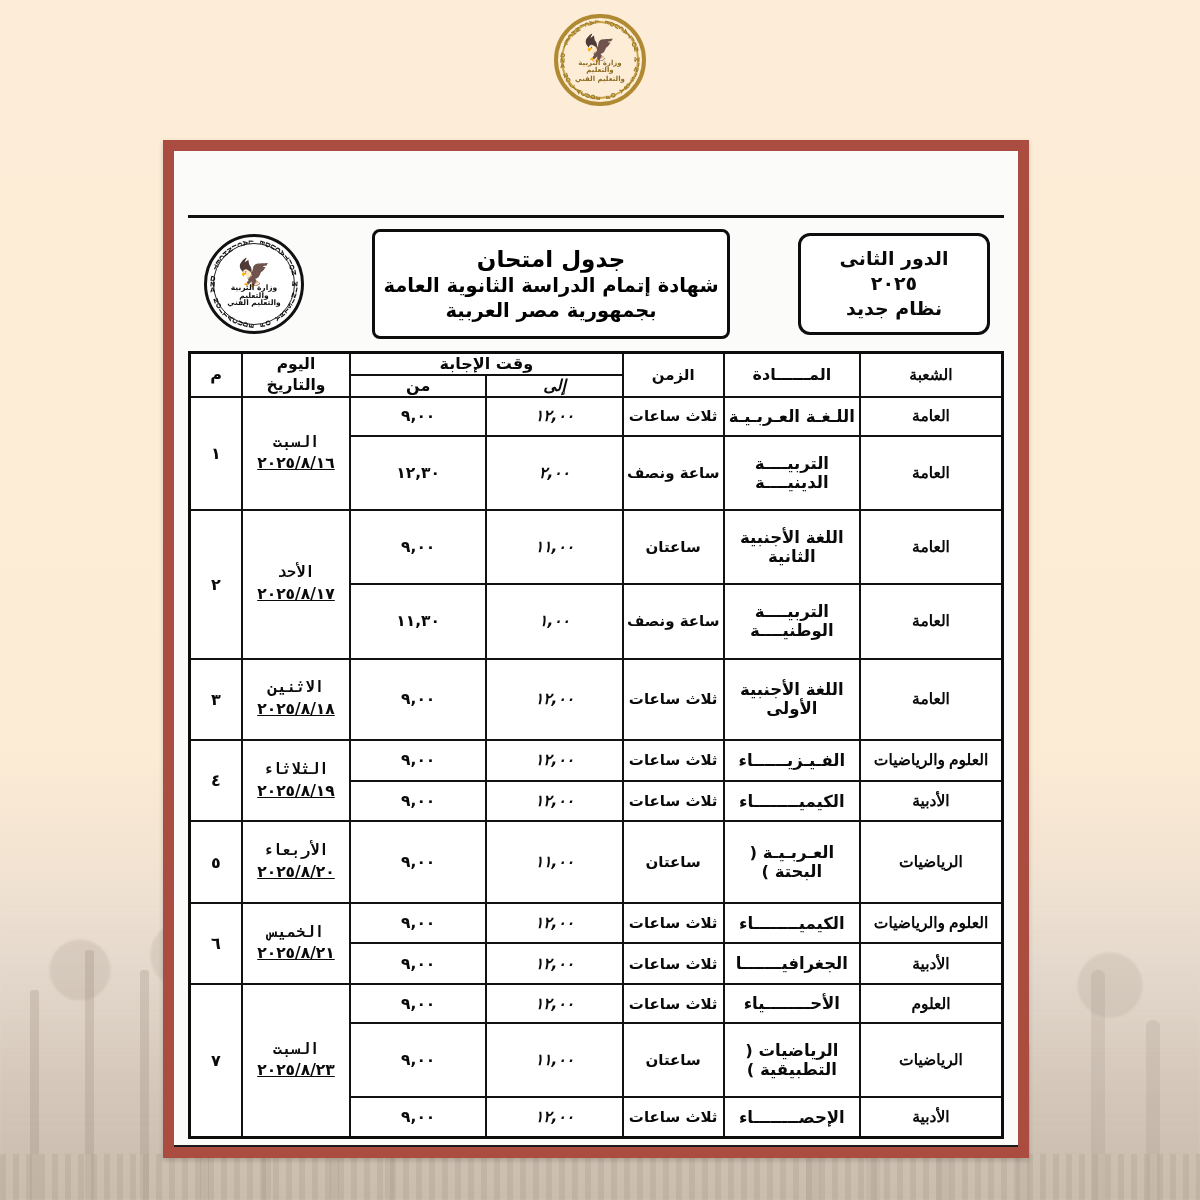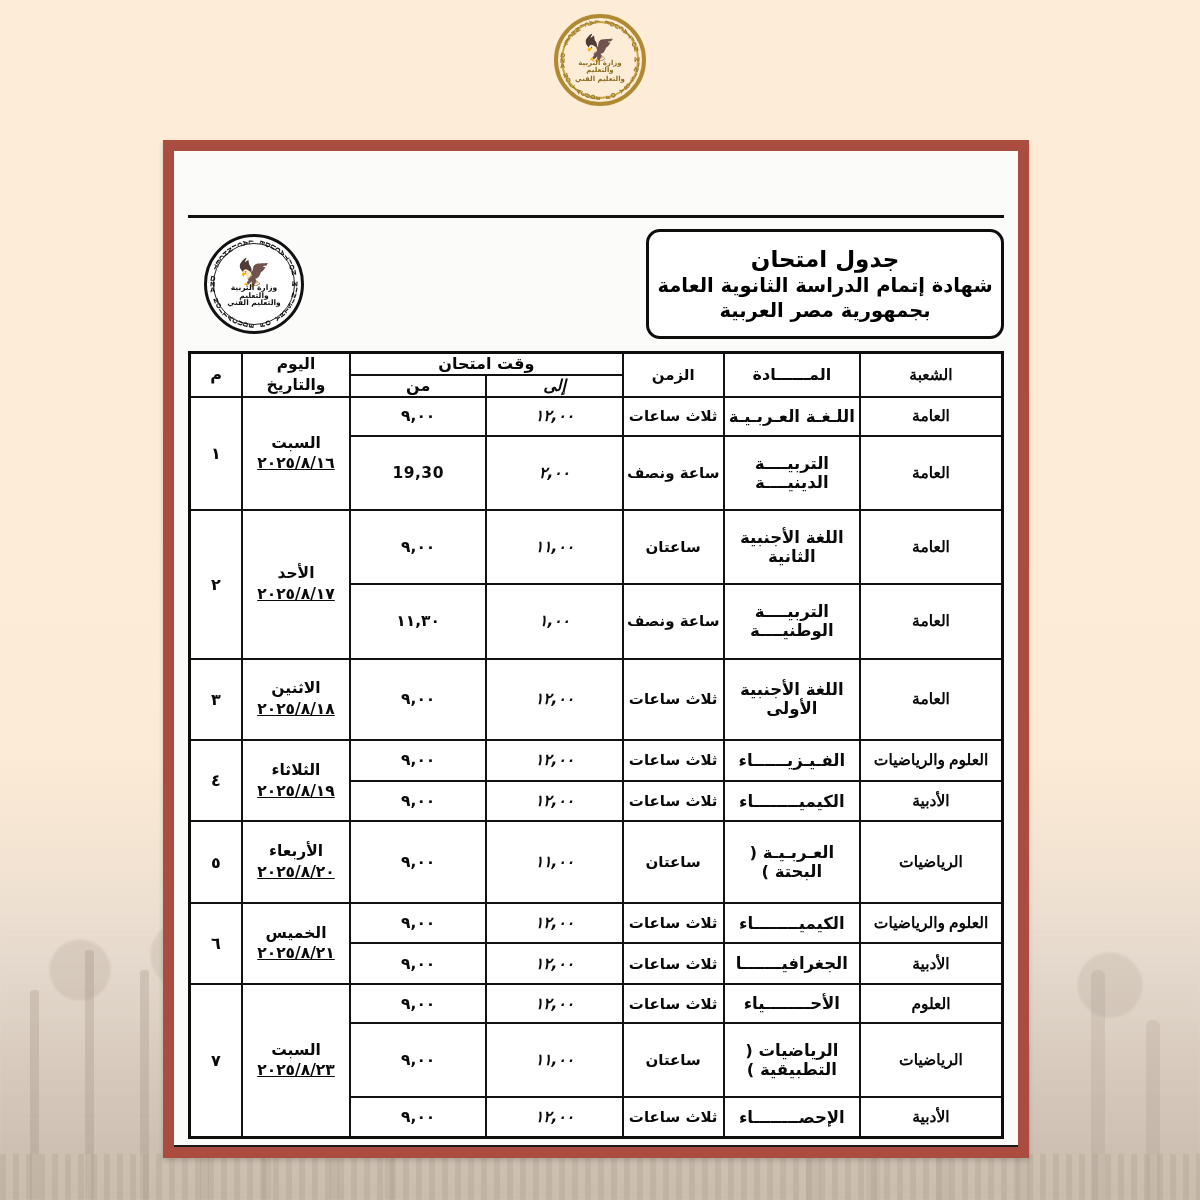--- a/index.html
+++ b/index.html
@@ -56,21 +56,21 @@
 
   
   #doc-head{position:absolute;left:14px;right:14px;top:72px;height:122px;
      display:flex;flex-direction:row;align-items:center;justify-content:space-between;}
 
   .round-box{border:3px solid #0d0d0d;border-radius:12px;background:#fff;
      display:flex;flex-direction:column;align-items:center;justify-content:center;}
   #session-box{width:186px;height:96px;gap:3px;margin-right:14px;}
   #session-box div{font-size:19px;font-weight:bold;color:#0a0a0a;line-height:1.15;}
 
-  #title-box{flex:0 0 auto;width:352px;height:104px;border-radius:14px;gap:2px;}
+  #title-box{flex:0 0 auto;width:352px;height:104px;border-radius:8px;gap:2px;}
   #title-box .t1{font-size:23px;font-weight:bold;letter-spacing:-.3px;}
   #title-box .t2{font-size:19.5px;font-weight:bold;letter-spacing:-.4px;}
   #title-box .t3{font-size:19.5px;font-weight:bold;letter-spacing:-.4px;}
 
   
   #head-seal{width:100px;height:100px;position:relative;margin-left:16px;}
   .bw-ring{position:absolute;inset:0;border-radius:50%;border:3px solid #111;box-sizing:border-box;background:#fff;}
   .bw-ring2{position:absolute;inset:9px;border-radius:50%;border:1.5px solid #222;box-sizing:border-box;}
   .bw-core{position:absolute;left:50%;top:50%;transform:translate(-50%,-50%);width:66px;text-align:center;line-height:1.02;color:#111;}
   .bw-core .eagle{font-size:27px;line-height:23px;}
@@ -92,21 +92,21 @@
   .c-day{width:100px;font-size:15.5px;line-height:1.35;}
   .c-from{width:54px;}
   .c-to{width:54px;font-style:italic;}
   .c-dur{width:93px;font-size:15px;}
   .c-sub{width:auto;}
   .c-div{width:134px;font-size:15.5px;font-family:Liberation Serif, serif;}
   .hdr-ans{font-size:16px;}
   td.subject{font-size:16.5px;letter-spacing:0;}
   td.time{font-size:15.5px;letter-spacing:.5px;margin-left:24px;}
   td.day{font-size:15.5px;}
-  td.day .d-name{display:block;}
+  td.day .d-name{display:block;font-family:Liberation Mono, monospace;}
   td.day .d-date{display:block;letter-spacing:.3px;text-decoration:underline;}
 </style>
 </head>
 <body>
 
 <div id="bg-wash"></div>
 <div id="bg-skyline"></div>
 <div id="bg-trunks">
     <i style="left: 30px; height: 210px;"></i>
     <i style="left: 85px; height: 250px;"></i>
@@ -184,20 +184,25 @@
 </div>
 
 <div id="paper-frame">
  <div id="paper">
   <div id="paper-inner"></div>
 
   <div id="paper-rule"></div>
 
   <div id="doc-head">
 
+    <div class="round-box" id="session-box">
+      <div>الدور الثانى</div>
+      <div>٢٠٢٥</div>
+      <div>نظام جديد</div>
+    </div>
 
     <div class="round-box" id="title-box">
       <div class="t1">جدول امتحان</div>
       <div class="t2">شهادة إتمام الدراسة الثانوية العامة</div>
       <div class="t3">بجمهورية مصر العربية</div>
     </div>
 
     <div id="head-seal">
       <div class="bw-ring"></div>
       <div class="bw-ring2"></div>
@@ -256,21 +261,21 @@
     </div>
   </div>
 
   <div id="sched-wrap">
     <table id="sched">
       <thead>
         <tr>
           <th class="c-div" rowspan="2">الشعبة</th>
           <th class="c-sub" rowspan="2">المــــــادة</th>
           <th class="c-dur" rowspan="2">الزمن</th>
-          <th class="hdr-ans" colspan="2">وقت امتحان</th>
+          <th class="hdr-ans" colspan="2">وقت الإجابة</th>
           <th class="c-day" rowspan="2">اليوم والتاريخ</th>
           <th class="c-num" rowspan="2">م</th>
         </tr>
         <tr>
           <th class="c-to">إلى</th>
           <th class="c-from">من</th>
         </tr>
       </thead>
       <tbody id="sched-body">
             <tr>
@@ -283,21 +288,21 @@
                 <span class="d-name">السبت</span>
                 <span class="d-date">٢٠٢٥/٨/١٦</span>
               </td>
               <td class="c-num" rowspan="2">١</td>
             </tr>
             <tr>
               <td class="c-div division">العامة</td>
               <td class="c-sub subject">التربيــــة الدينيــــة</td>
               <td class="c-dur duration">ساعة ونصف</td>
               <td class="c-to time">٢,٠٠</td>
-              <td class="c-from time">19,30</td>
+              <td class="c-from time">١٢,٣٠</td>
             </tr>
             <tr>
               <td class="c-div division">العامة</td>
               <td class="c-sub subject">اللغة الأجنبية الثانية</td>
               <td class="c-dur duration">ساعتان</td>
               <td class="c-to time">١١,٠٠</td>
               <td class="c-from time">٩,٠٠</td>
               <td class="c-day day" rowspan="2">
                 <span class="d-name">الأحد</span>
                 <span class="d-date">٢٠٢٥/٨/١٧</span>

